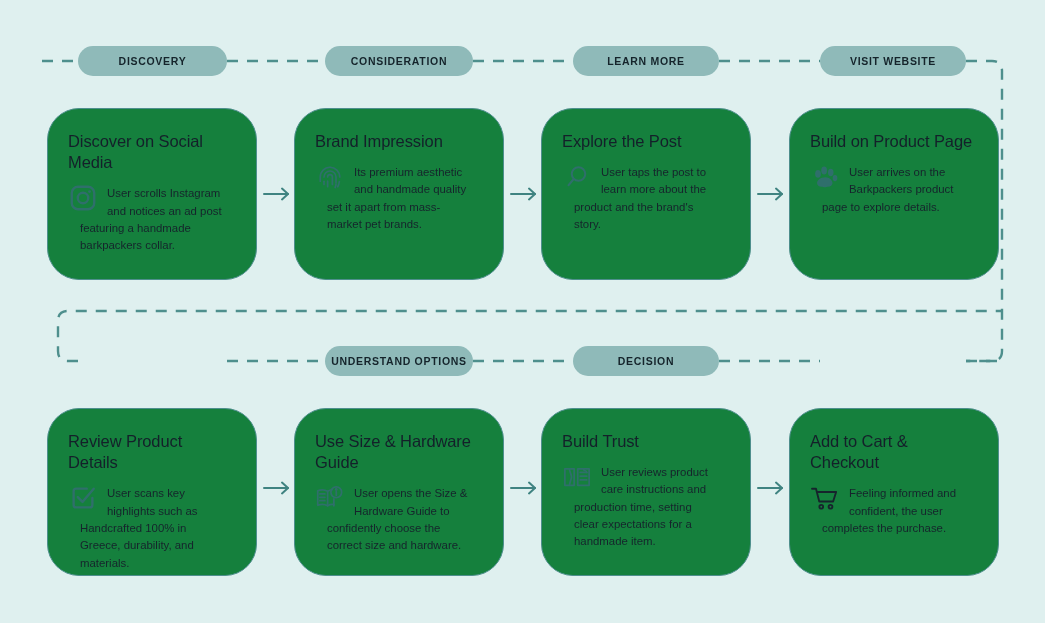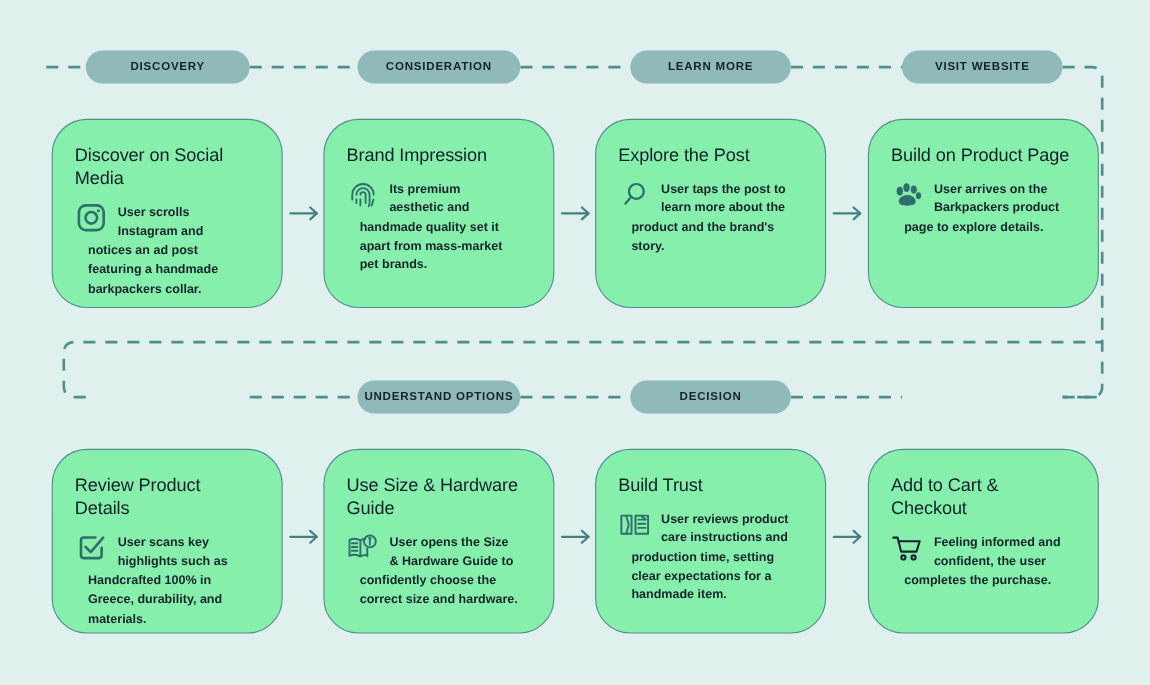--- a/index.html
+++ b/index.html
@@ -27,39 +27,39 @@
     letter-spacing:0.7px;
     font-weight:700;
     color:#15242b;
     white-space:nowrap;
   }
 
   
   .card{
     position:absolute;
     box-sizing:border-box;
-    background:#86efac;
+    background:#15803d;
     border:1.6px solid #4e8f8d;
     border-radius:32px;
     padding:22px 20px 18px 20px;
     overflow:hidden;
   }
   .card-title{
     font-size:16.5px;
     font-weight:400;
     line-height:1.28;
     color:#14202a;
     margin:0 0 10px 0;
     letter-spacing:-0.1px;
   }
   .card-body{
     font-size:11.4px;
     line-height:1.52;
     color:#16242c;
-    font-weight:700;
+    font-weight:400;
     margin:12px;
   }
   .card-icon{
     float:left;
     width:30px;height:30px;
     margin:0 9px 1px 0;
     shape-outside:inset(0);
   }
   .card-icon svg{display:block;width:30px;height:30px;}
 

